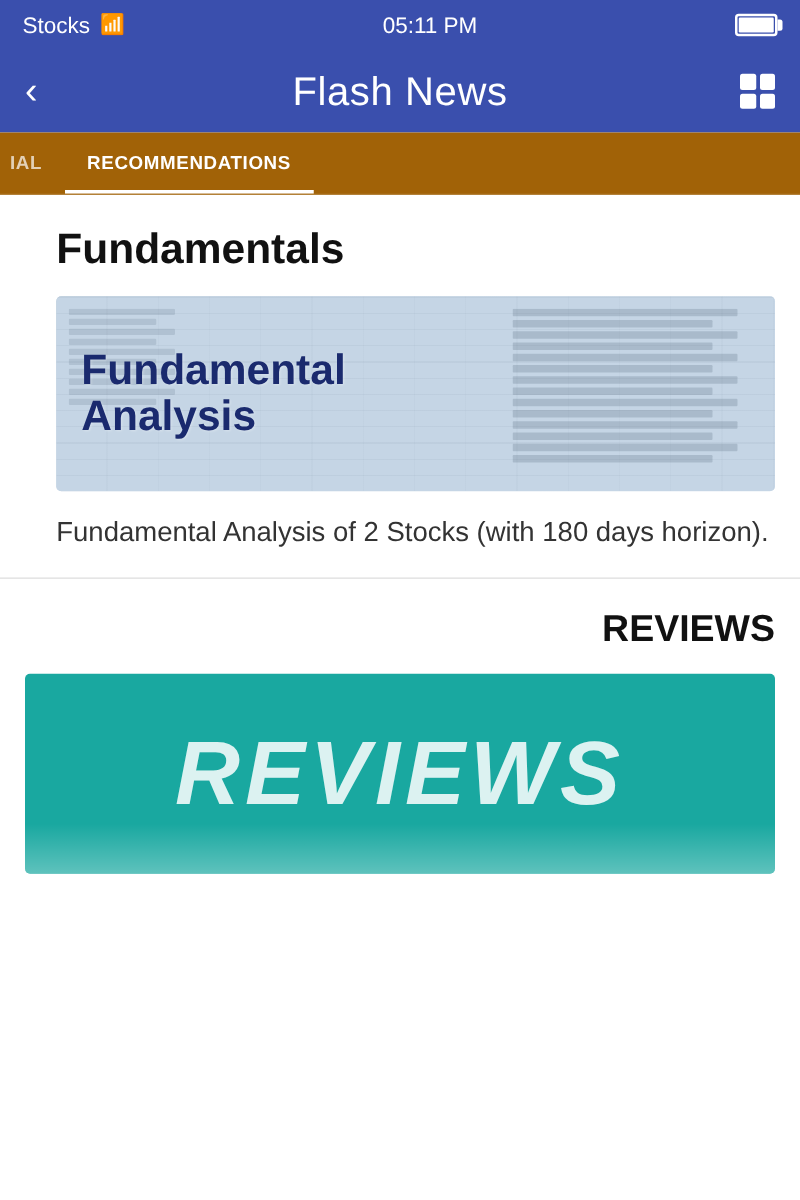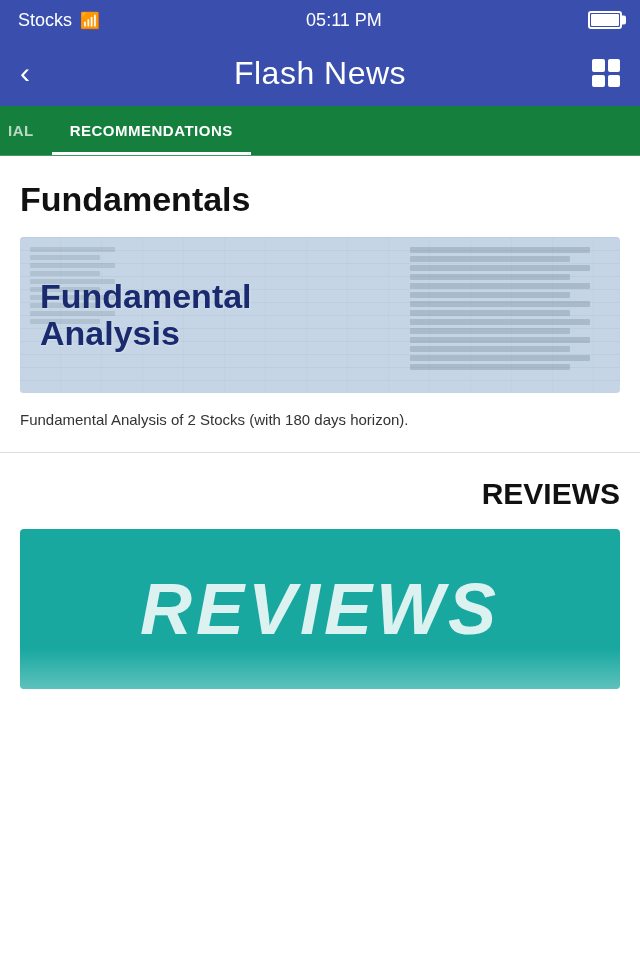--- a/index.html
+++ b/index.html
@@ -103,21 +103,21 @@
     }
     .grid-icon span {
       background: #fff;
       border-radius: 2px;
     }
 
     
     .tab-bar {
       width: 640px;
       height: 50px;
-      background: #15803d;
+      background: #a16207;
       display: flex;
       align-items: center;
       border-bottom: 1px solid rgba(255,255,255,0.2);
       overflow: hidden;
     }
     .tab-item {
       height: 100%;
       display: flex;
       align-items: center;
       justify-content: center;
@@ -153,20 +153,21 @@
 
     
     .content {
       background: #fff;
       padding: 0;
     }
 
     
     .section {
       padding: 24px 20px 20px 20px;
+      margin-left: 25px;
     }
     .section-title {
       font-size: 34px;
       font-weight: 800;
       color: #111;
       margin-bottom: 18px;
     }
     .section-title.reviews {
       text-transform: uppercase;
       font-size: 30px;
@@ -231,21 +232,21 @@
     }
     .fund-label-text2 {
       font-size: 34px;
       font-weight: 900;
       color: #1a2a6e;
       line-height: 1.1;
       text-shadow: 1px 1px 2px rgba(255,255,255,0.3);
     }
 
     .section-desc {
-      font-size: 15px;
+      font-size: 22px;
       color: #333;
       line-height: 1.5;
     }
 
     .divider {
       height: 1px;
       background: #ddd;
       margin: 0 0;
     }
 

